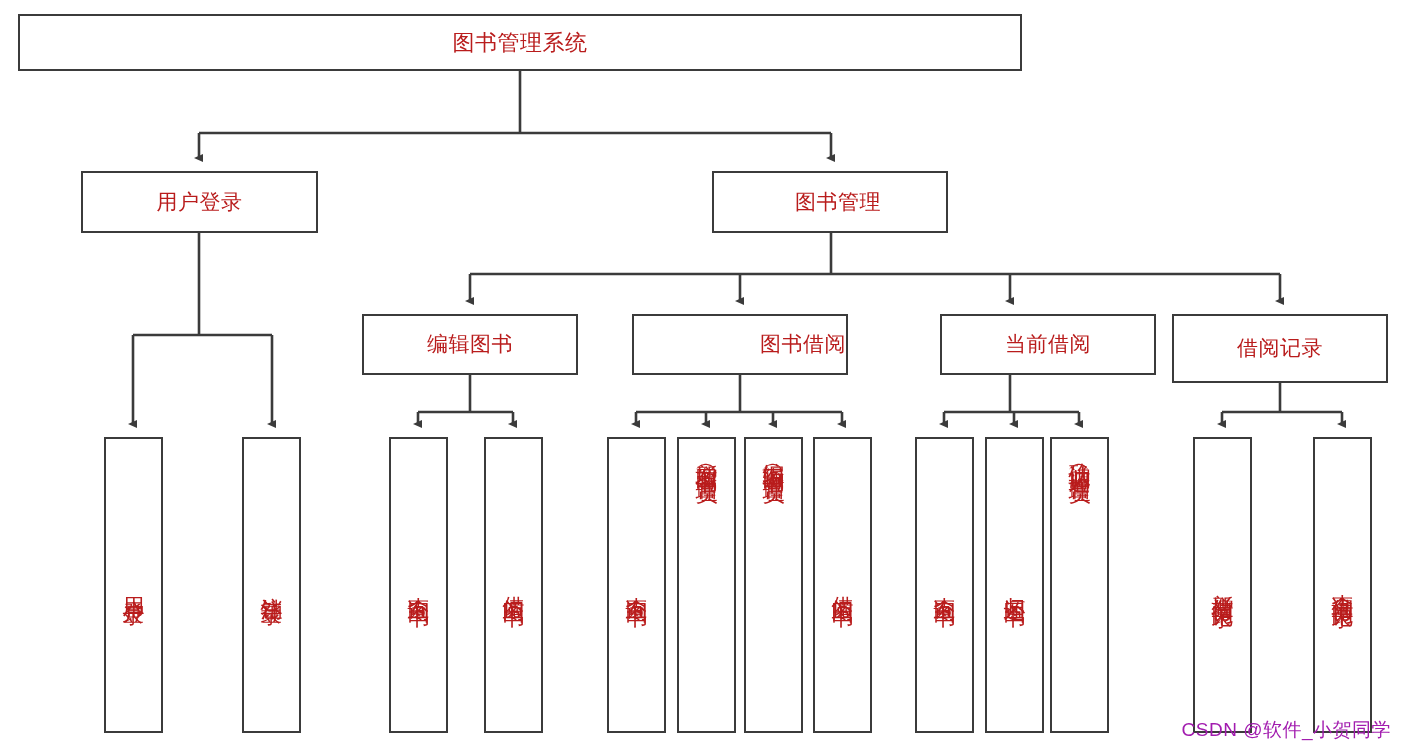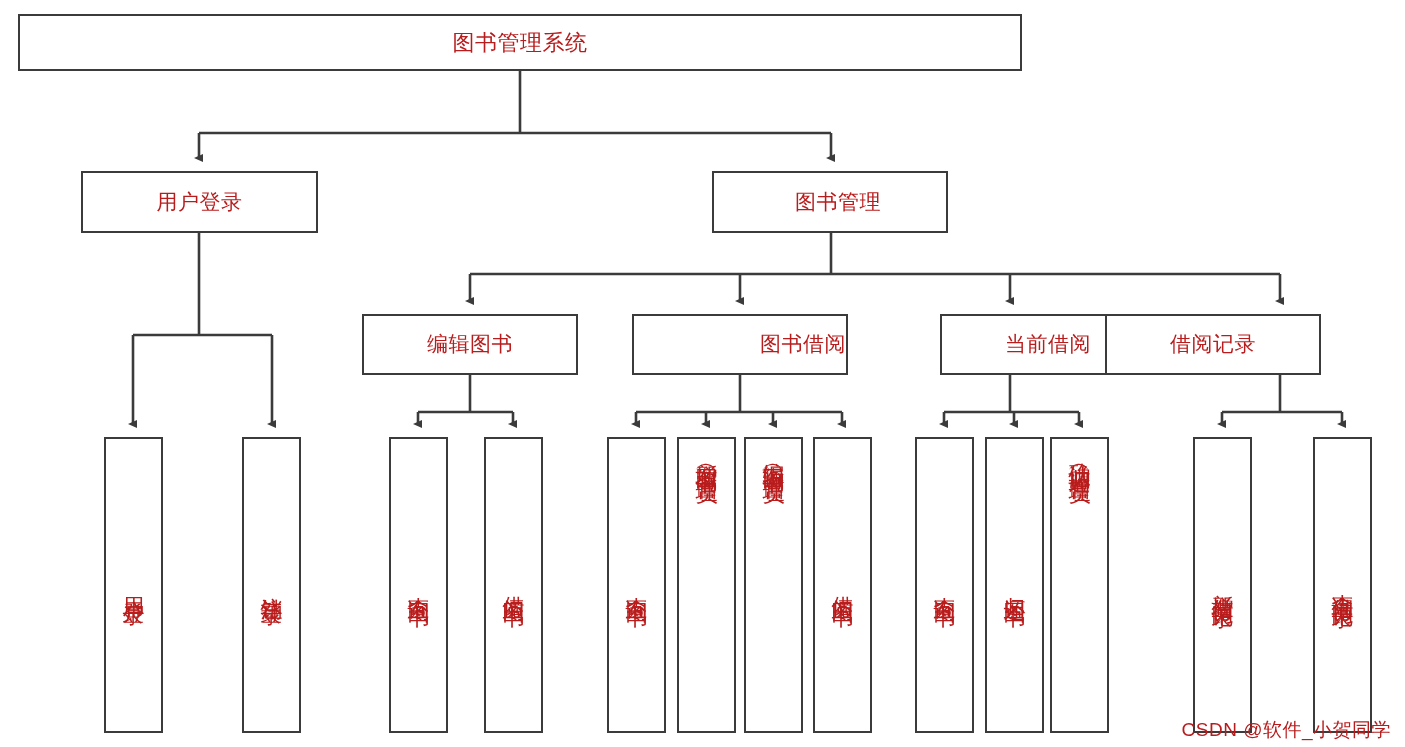--- a/index.html
+++ b/index.html
@@ -61,21 +61,21 @@
   }
   .node.vert.mid {
     align-items: center;
     padding-top: 0;
   }
   .watermark {
     position: absolute;
     right: 14px;
     bottom: 4px;
     font-size: 19px;
-    color: #b91c1c;
+    color: #a21caf;
     z-index: 5;
     white-space: nowrap;
     letter-spacing: 0.5px;
   }
 </style>
 </head>
 <body>
 
 <div id="diagram-root">
 
@@ -142,21 +142,21 @@
 
   <div class="node horiz" style="left:362px; top:314px; width:216px; height:61px;">
     <span class="label">编辑图书</span>
   </div>
   <div class="node horiz" style="left:632px; top:314px; width:216px; height:61px;justify-content:flex-end;">
     <span class="label">图书借阅</span>
   </div>
   <div class="node horiz" style="left:940px; top:314px; width:216px; height:61px;">
     <span class="label">当前借阅</span>
   </div>
-  <div class="node horiz" style="left:1105px; top:314px; width:216px; height:61px;">
+  <div class="node horiz" style="left:1172px; top:314px; width:216px; height:69px;">
     <span class="label">借阅记录</span>
   </div>
 
   <div class="node vert mid" style="left:104px; top:437px; width:59px; height:296px;">
     <span class="label">用户登录</span>
   </div>
   <div class="node vert mid" style="left:242px; top:437px; width:59px; height:296px;">
     <span class="label">注销登录</span>
   </div>
   <div class="node vert mid" style="left:389px; top:437px; width:59px; height:296px;">

